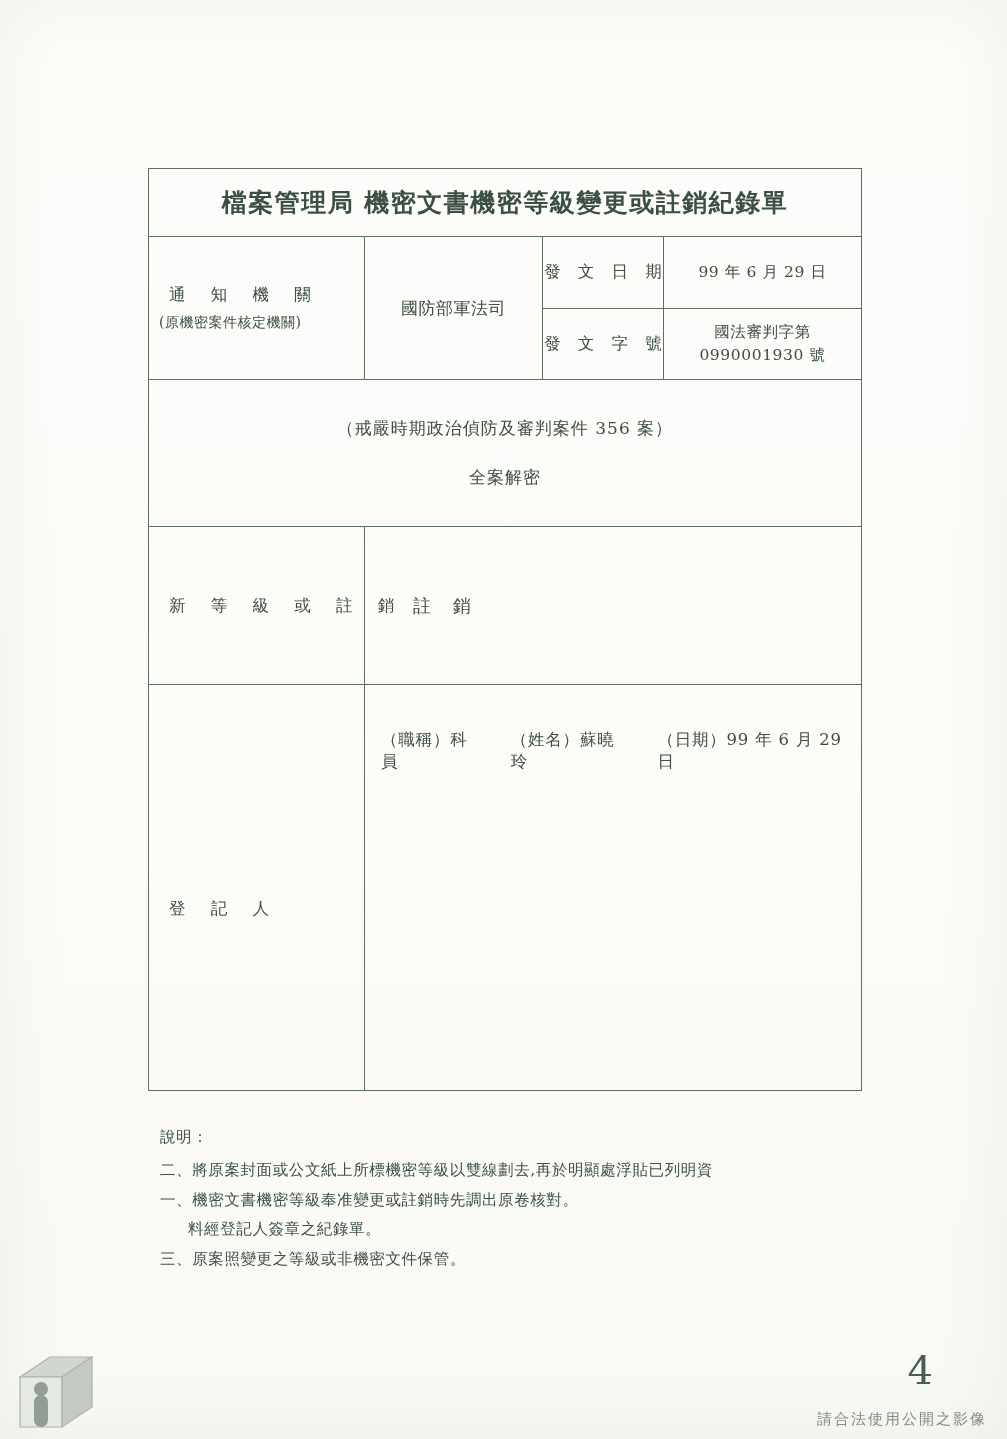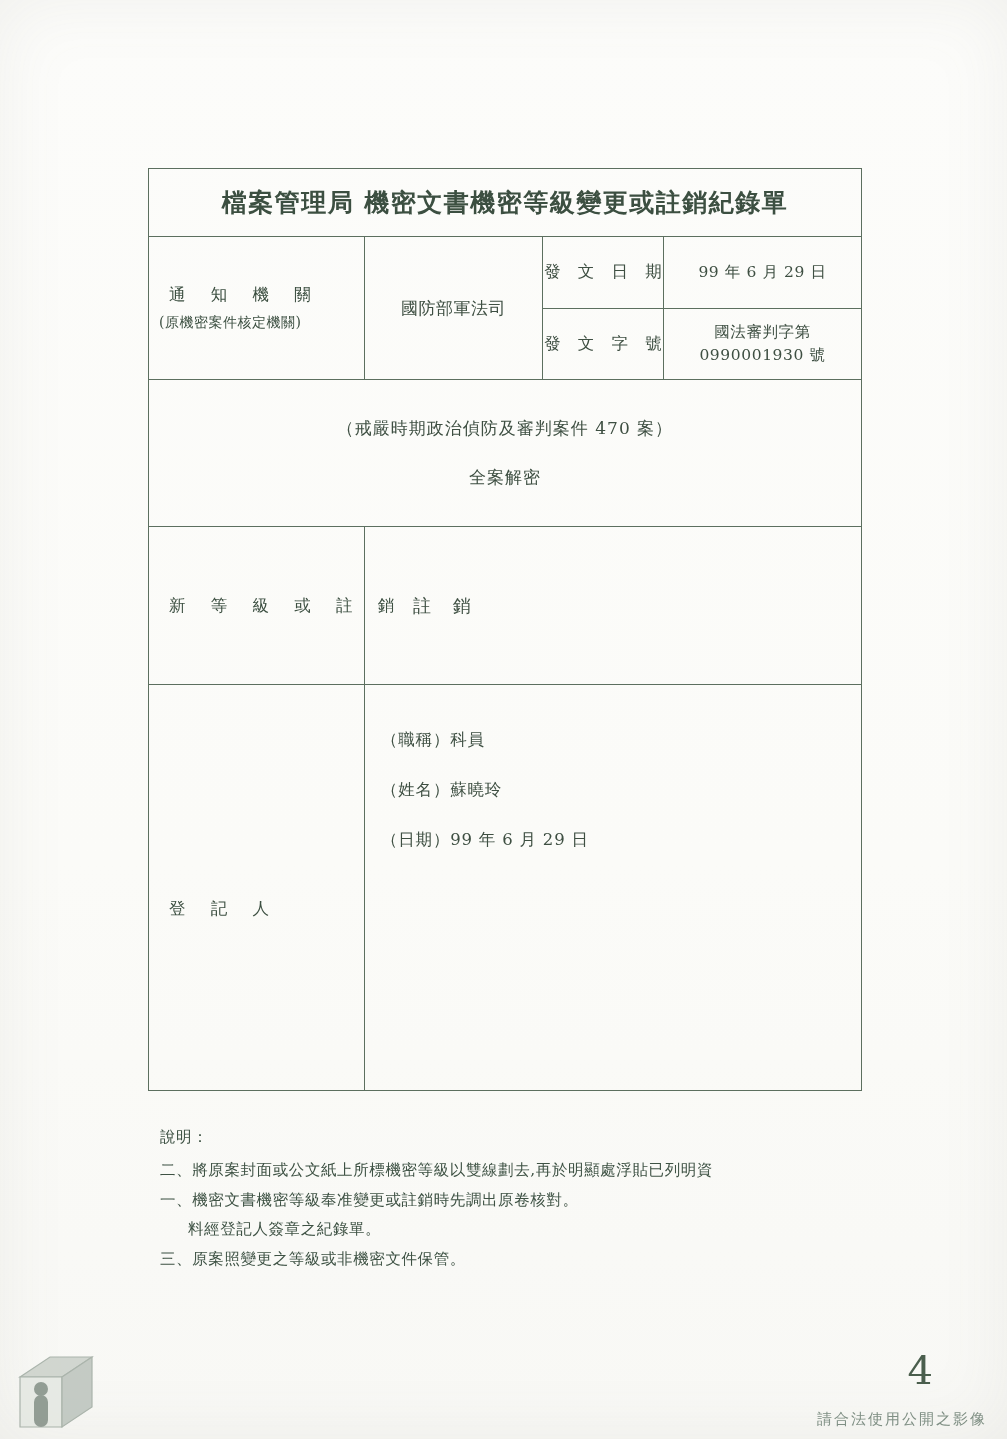--- a/index.html
+++ b/index.html
@@ -151,21 +151,21 @@
   }
 
   
   .reg-row { height: 405px; }
   .reg-label {
     align-items: flex-start;
     padding-top: 48px;
   }
   .reg-body {
     flex: 1;
-    flex-direction: column;
+    flex-direction: row;
     padding: 44px 0 0 16px;
     gap: 28px;
     font-size: 16.5px;
     letter-spacing: 0.8px;
   }
 
   
   .notes {
     position: absolute;
     left: 160px;
@@ -234,21 +234,21 @@
           <div class="meta-value">
             <span>國法審判字第</span>
             <span>0990001930 號</span>
           </div>
         </div>
       </div>
     </div>
 
     <div class="row case-row">
       <div class="cell case-body">
-        <div>（戒嚴時期政治偵防及審判案件 470 案）</div>
+        <div>（戒嚴時期政治偵防及審判案件 356 案）</div>
         <div>全案解密</div>
       </div>
     </div>
 
     <div class="row level-row">
       <div class="cell label-cell">
         <div class="label-main">新 等 級 或 註 銷</div>
       </div>
       <div class="cell level-body">註 銷</div>
     </div>

